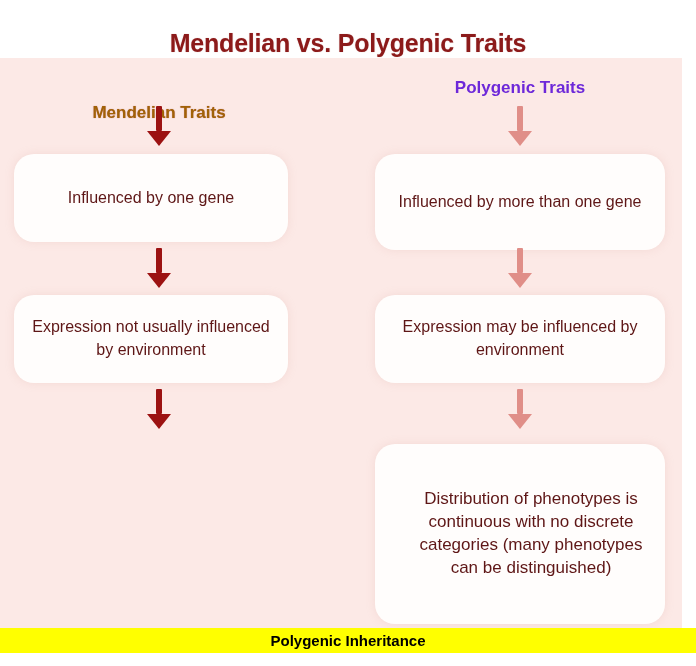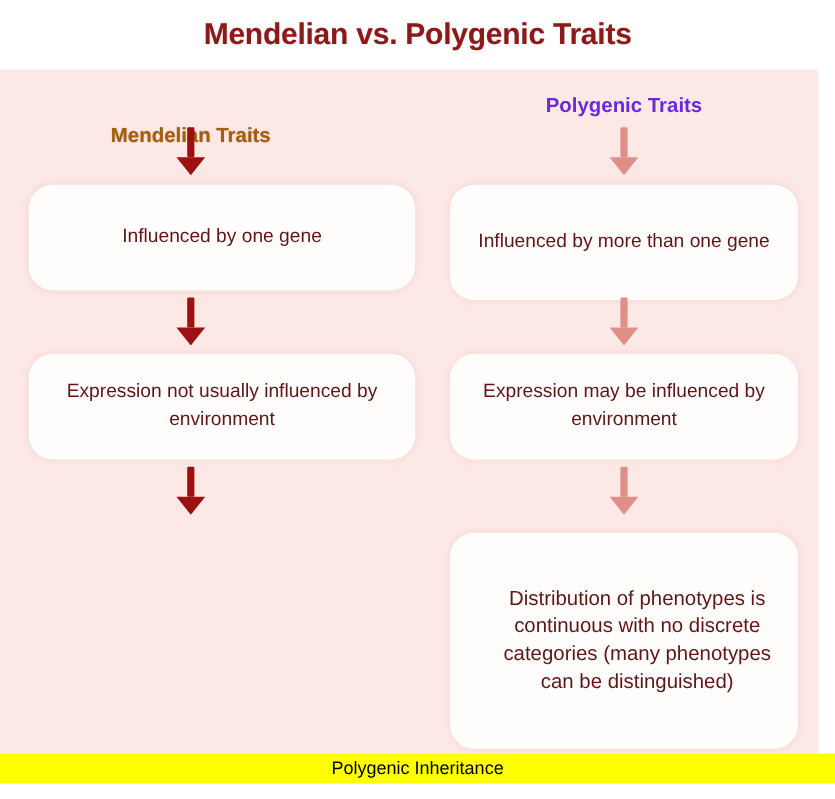--- a/index.html
+++ b/index.html
@@ -13,21 +13,21 @@
     font-family: "Liberation Sans", sans-serif;
     -webkit-font-smoothing: antialiased;
     overflow: hidden;
     position: relative;
   }
 
   
   .title-bar {
     height: 58px;
     display: flex;
-    align-items: center;
+    align-items: flex-end;
     justify-content: center;
     background: #ffffff;
   }
   .title-text {
     font-size: 25px;
     font-weight: bold;
     color: #8c1a1a;
     letter-spacing: -0.2px;
     text-shadow: 0 0 1px rgba(140,26,26,0.35);
   }
@@ -86,38 +86,38 @@
     text-align: center;
     color: #5e1616;
     font-size: 16px;
     line-height: 1.42;
     padding: 0 14px;
     box-sizing: border-box;
     box-shadow: 0 0 8px rgba(220,170,165,0.25);
   }
   .box.big { font-size: 17px; line-height: 1.35; }
 
-  .col-l { left: 24px;  width: 322px; }
+  .col-l { left: 14px;  width: 274px; }
   .col-r { left: 375px; width: 290px; }
 
   
   .footer {
     position: absolute;
     left: 0;
     top: 628px;
     width: 696px;
     height: 25px;
     background: #ffff00;
     display: flex;
     align-items: center;
     justify-content: center;
   }
   .footer-text {
     font-size: 15px;
-    font-weight: normal;
+    font-weight: bold;
     color: #000000;
   }
 </style>
 </head>
 <body>
 
 <div class="title-bar">
   <div class="title-text">Mendelian vs. Polygenic Traits</div>
 </div>
 

